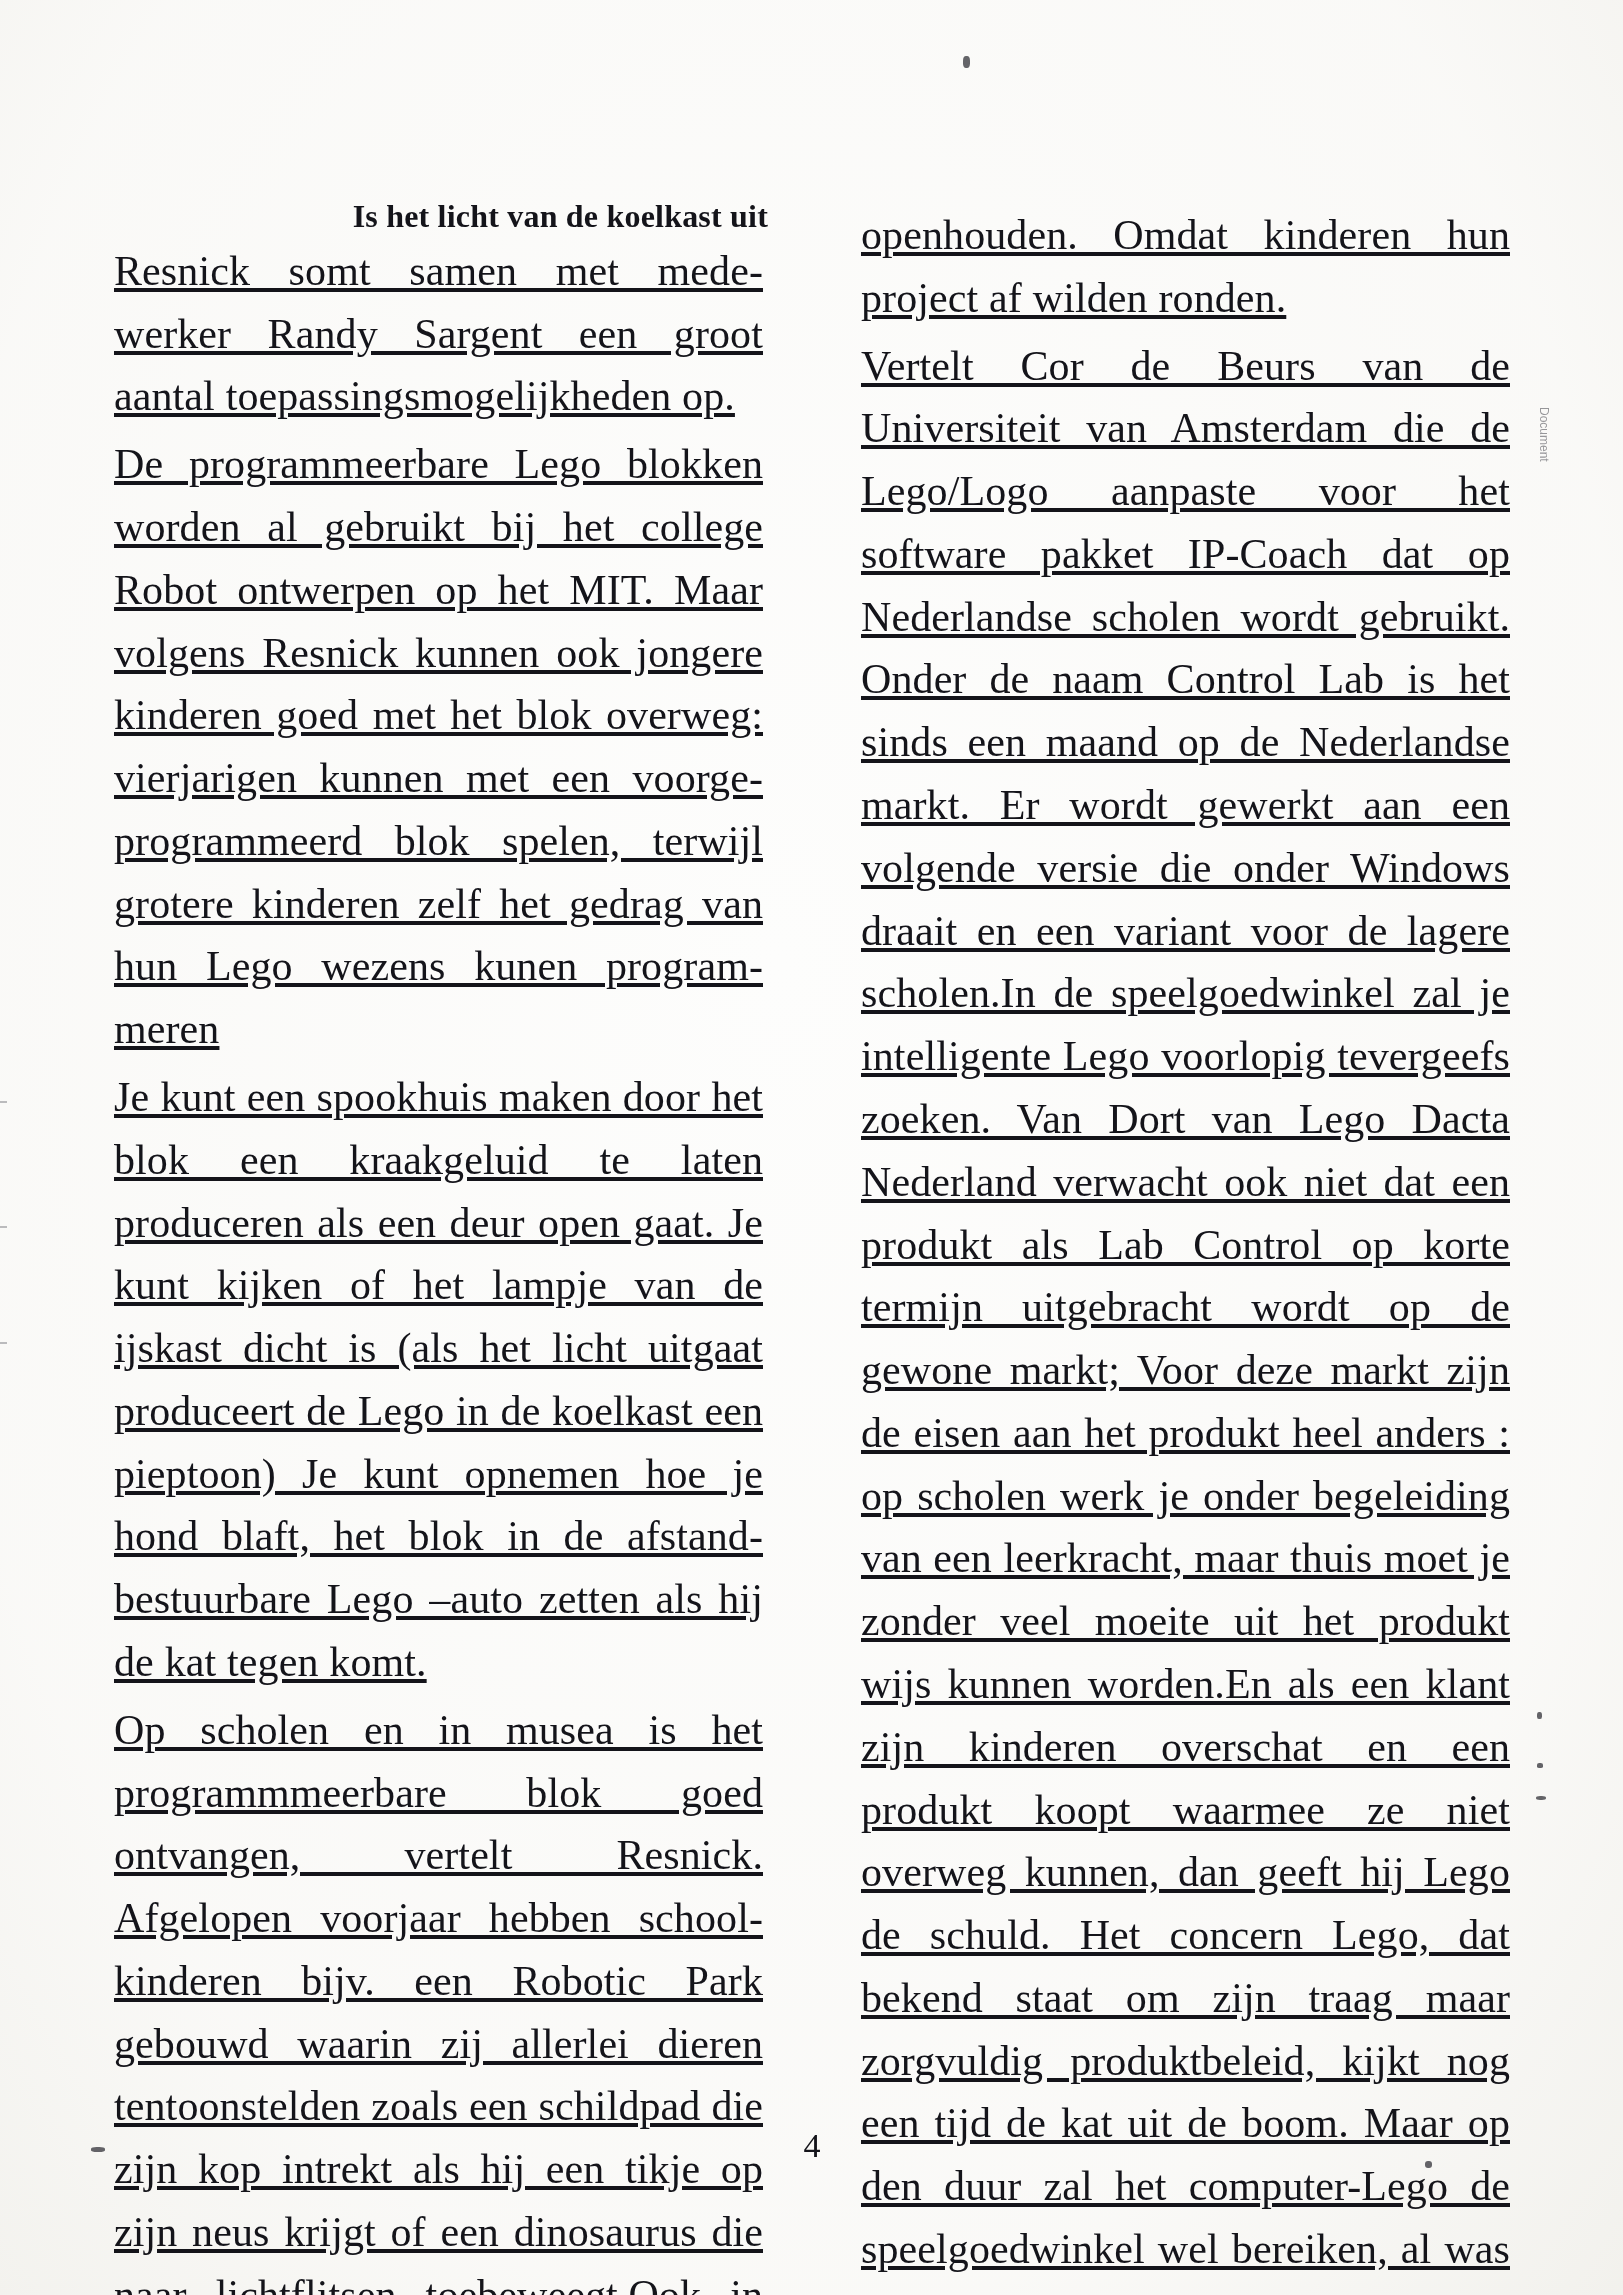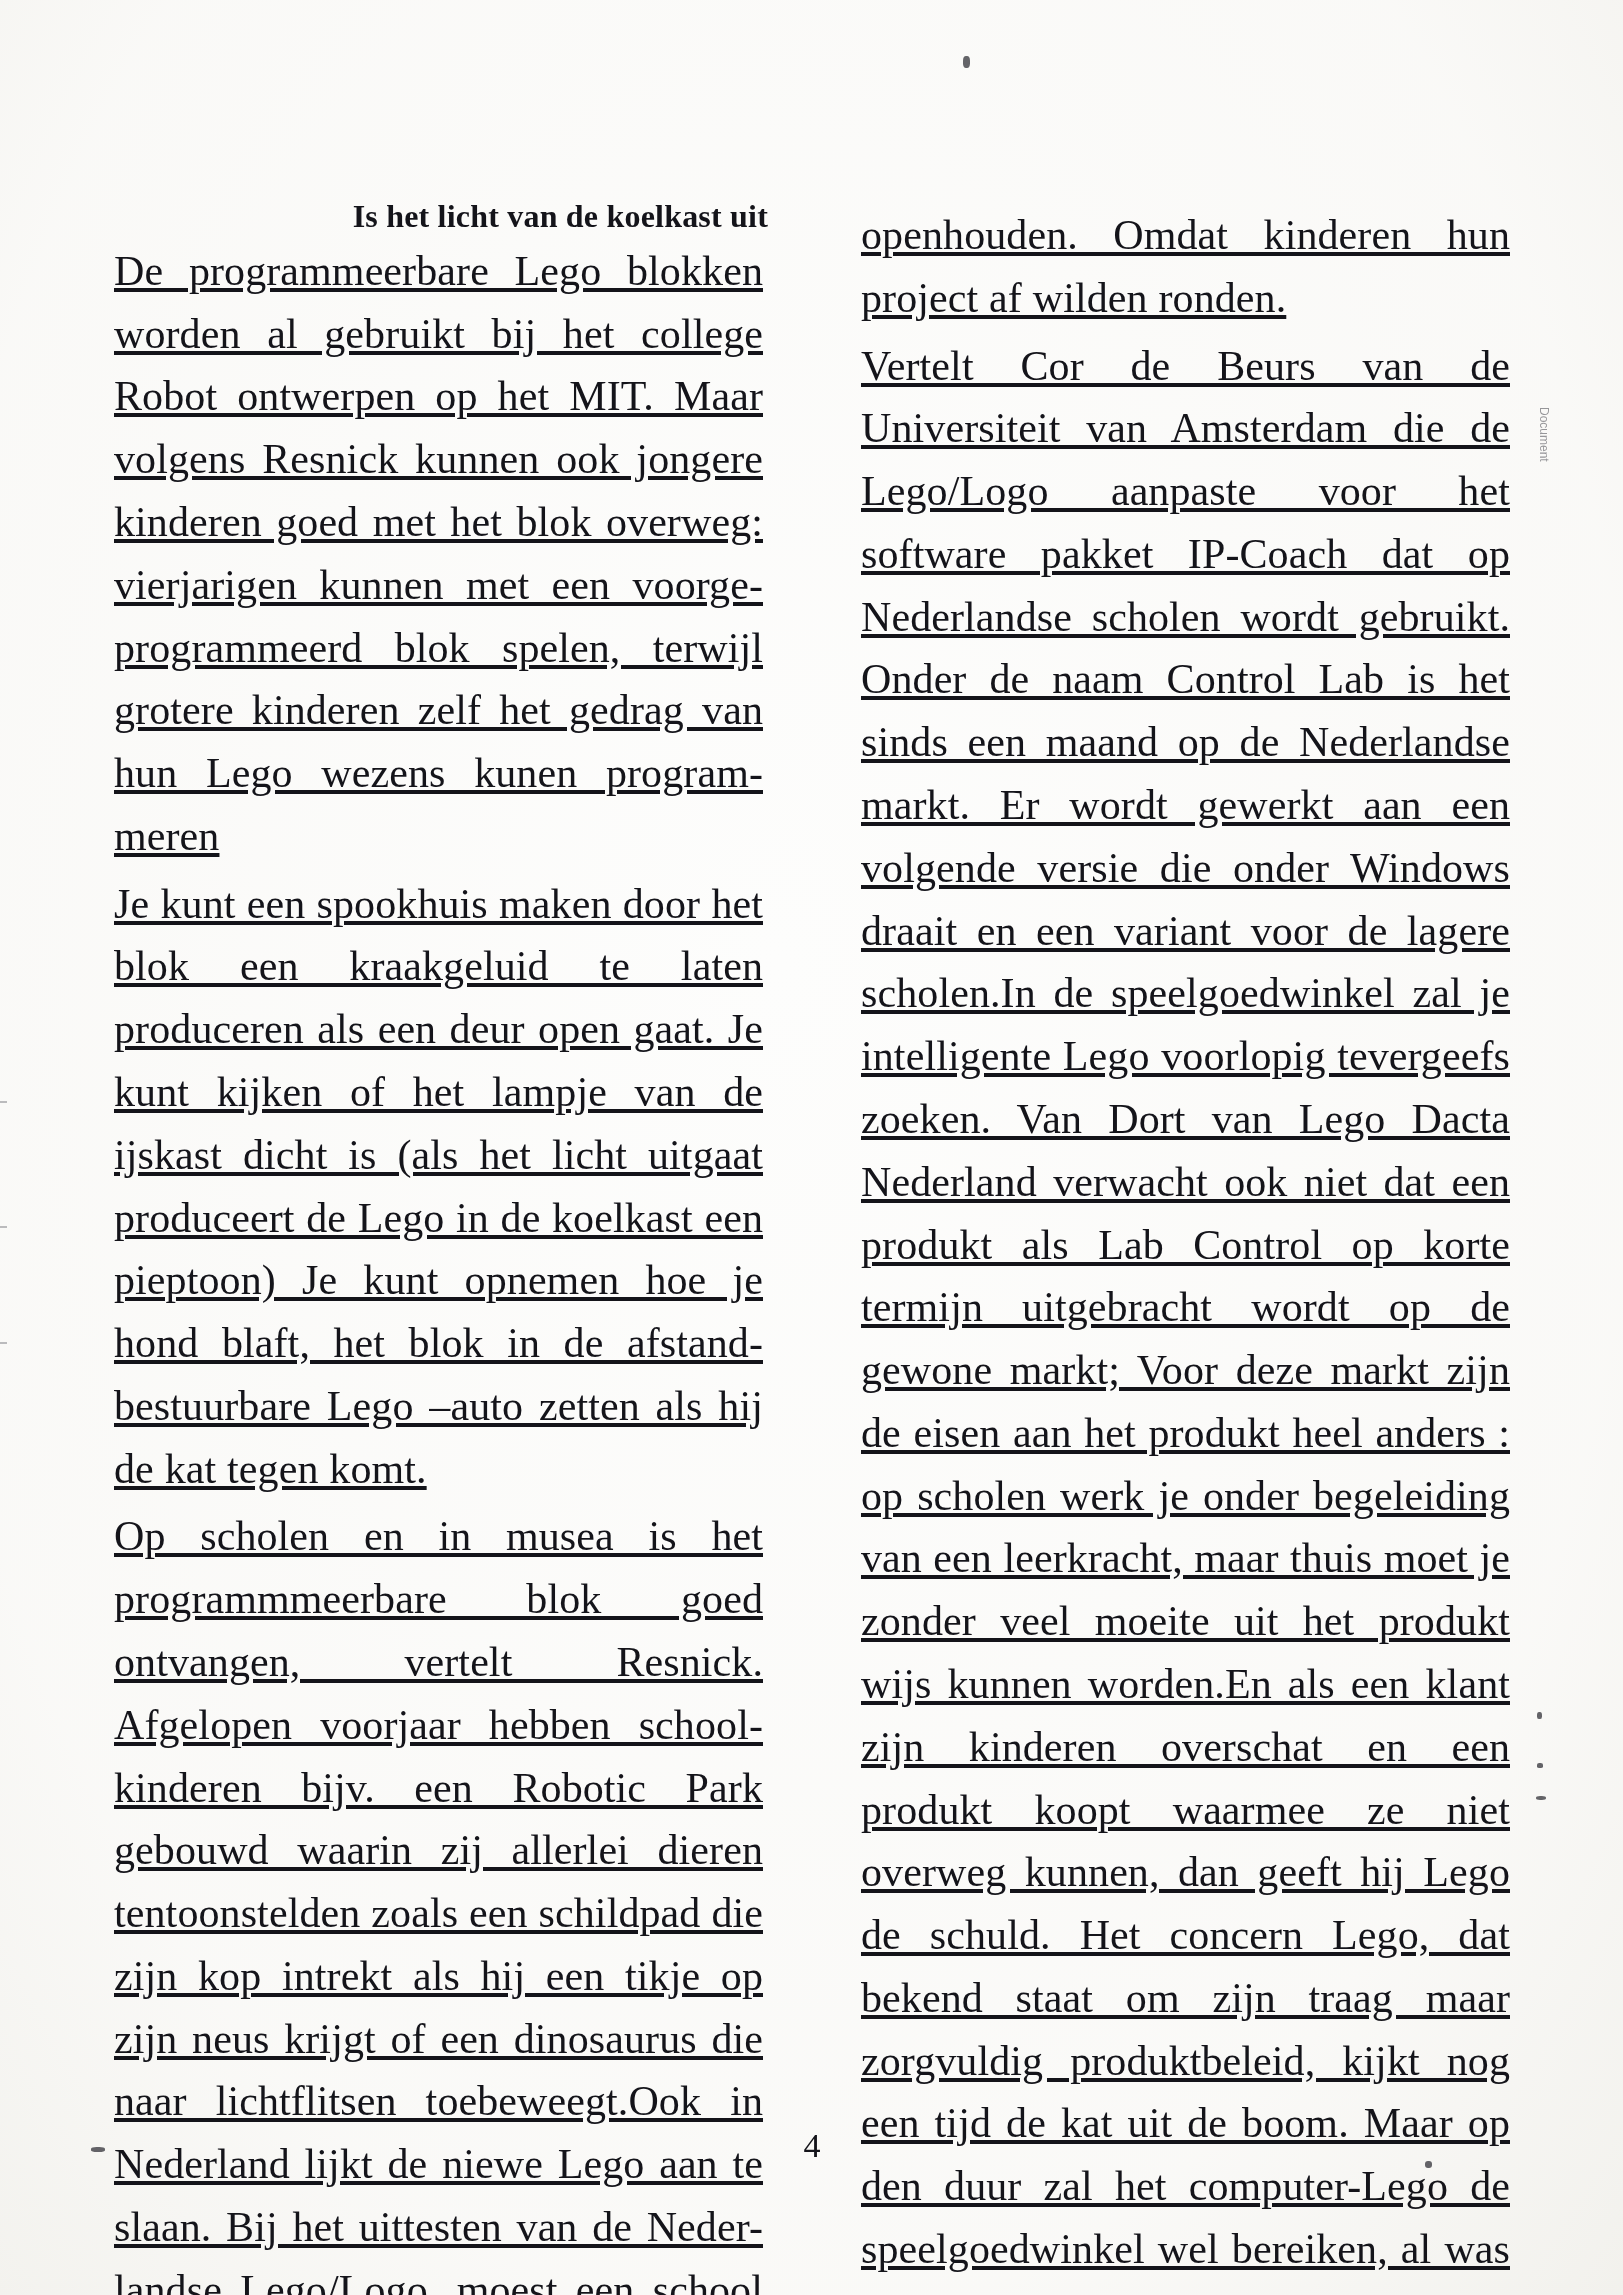--- a/index.html
+++ b/index.html
@@ -118,20 +118,21 @@
   <div class="edge-mark" style="left:0px; top:1101px; width:6.5px; height:1.9px;"></div>
   <div class="edge-mark" style="left:0px; top:1226px; width:6.5px; height:1.9px;"></div>
   <div class="edge-mark" style="left:0px; top:1342px; width:6.5px; height:1.9px;"></div>
   <div class="margin-glyph" style="left:1551px; top:407px;">Document</div>
 
   <div class="columns">
 
     <div class="column">
       <h1 class="article-title">Is het licht van de koelkast uit</h1>
 
+      <p class="para">Resnick somt samen met mede-werker Randy Sargent een groot aantal toepassingsmogelijkheden op.</p>
 
       <p class="para">De programmeerbare Lego blokken worden al gebruikt bij het college Robot ontwerpen op het MIT. Maar volgens Resnick kunnen ook jongere kinderen goed met het blok overweg: vierjarigen kunnen met een voorge-programmeerd blok spelen, terwijl grotere kinderen zelf het gedrag van hun Lego wezens kunen program-meren</p>
 
       <p class="para">Je kunt een spookhuis maken door het blok een kraakgeluid te laten produceren als een deur open gaat. Je kunt kijken of het lampje van de ijskast dicht is (als het licht uitgaat produceert de Lego in de koelkast een pieptoon) Je kunt opnemen hoe je hond blaft, het blok in de afstand-bestuurbare Lego –auto zetten als hij de kat tegen komt.</p>
 
       <p class="para">Op scholen en in musea is het programmmeerbare blok goed ontvangen, vertelt Resnick. Afgelopen voorjaar hebben school-kinderen bijv. een Robotic Park gebouwd waarin zij allerlei dieren tentoonstelden zoals een schildpad die zijn kop intrekt als hij een tikje op zijn neus krijgt of een dinosaurus die naar lichtflitsen toebeweegt.Ook in Nederland lijkt de niewe Lego aan te slaan. Bij het uittesten van de Neder-landse Lego/Logo, moest een school de deuren de afgelopen zomervakantie nog twee weken</p>
     </div>
 
     <div class="column">
       <p class="para">openhouden. Omdat kinderen hun project af wilden ronden.</p>

